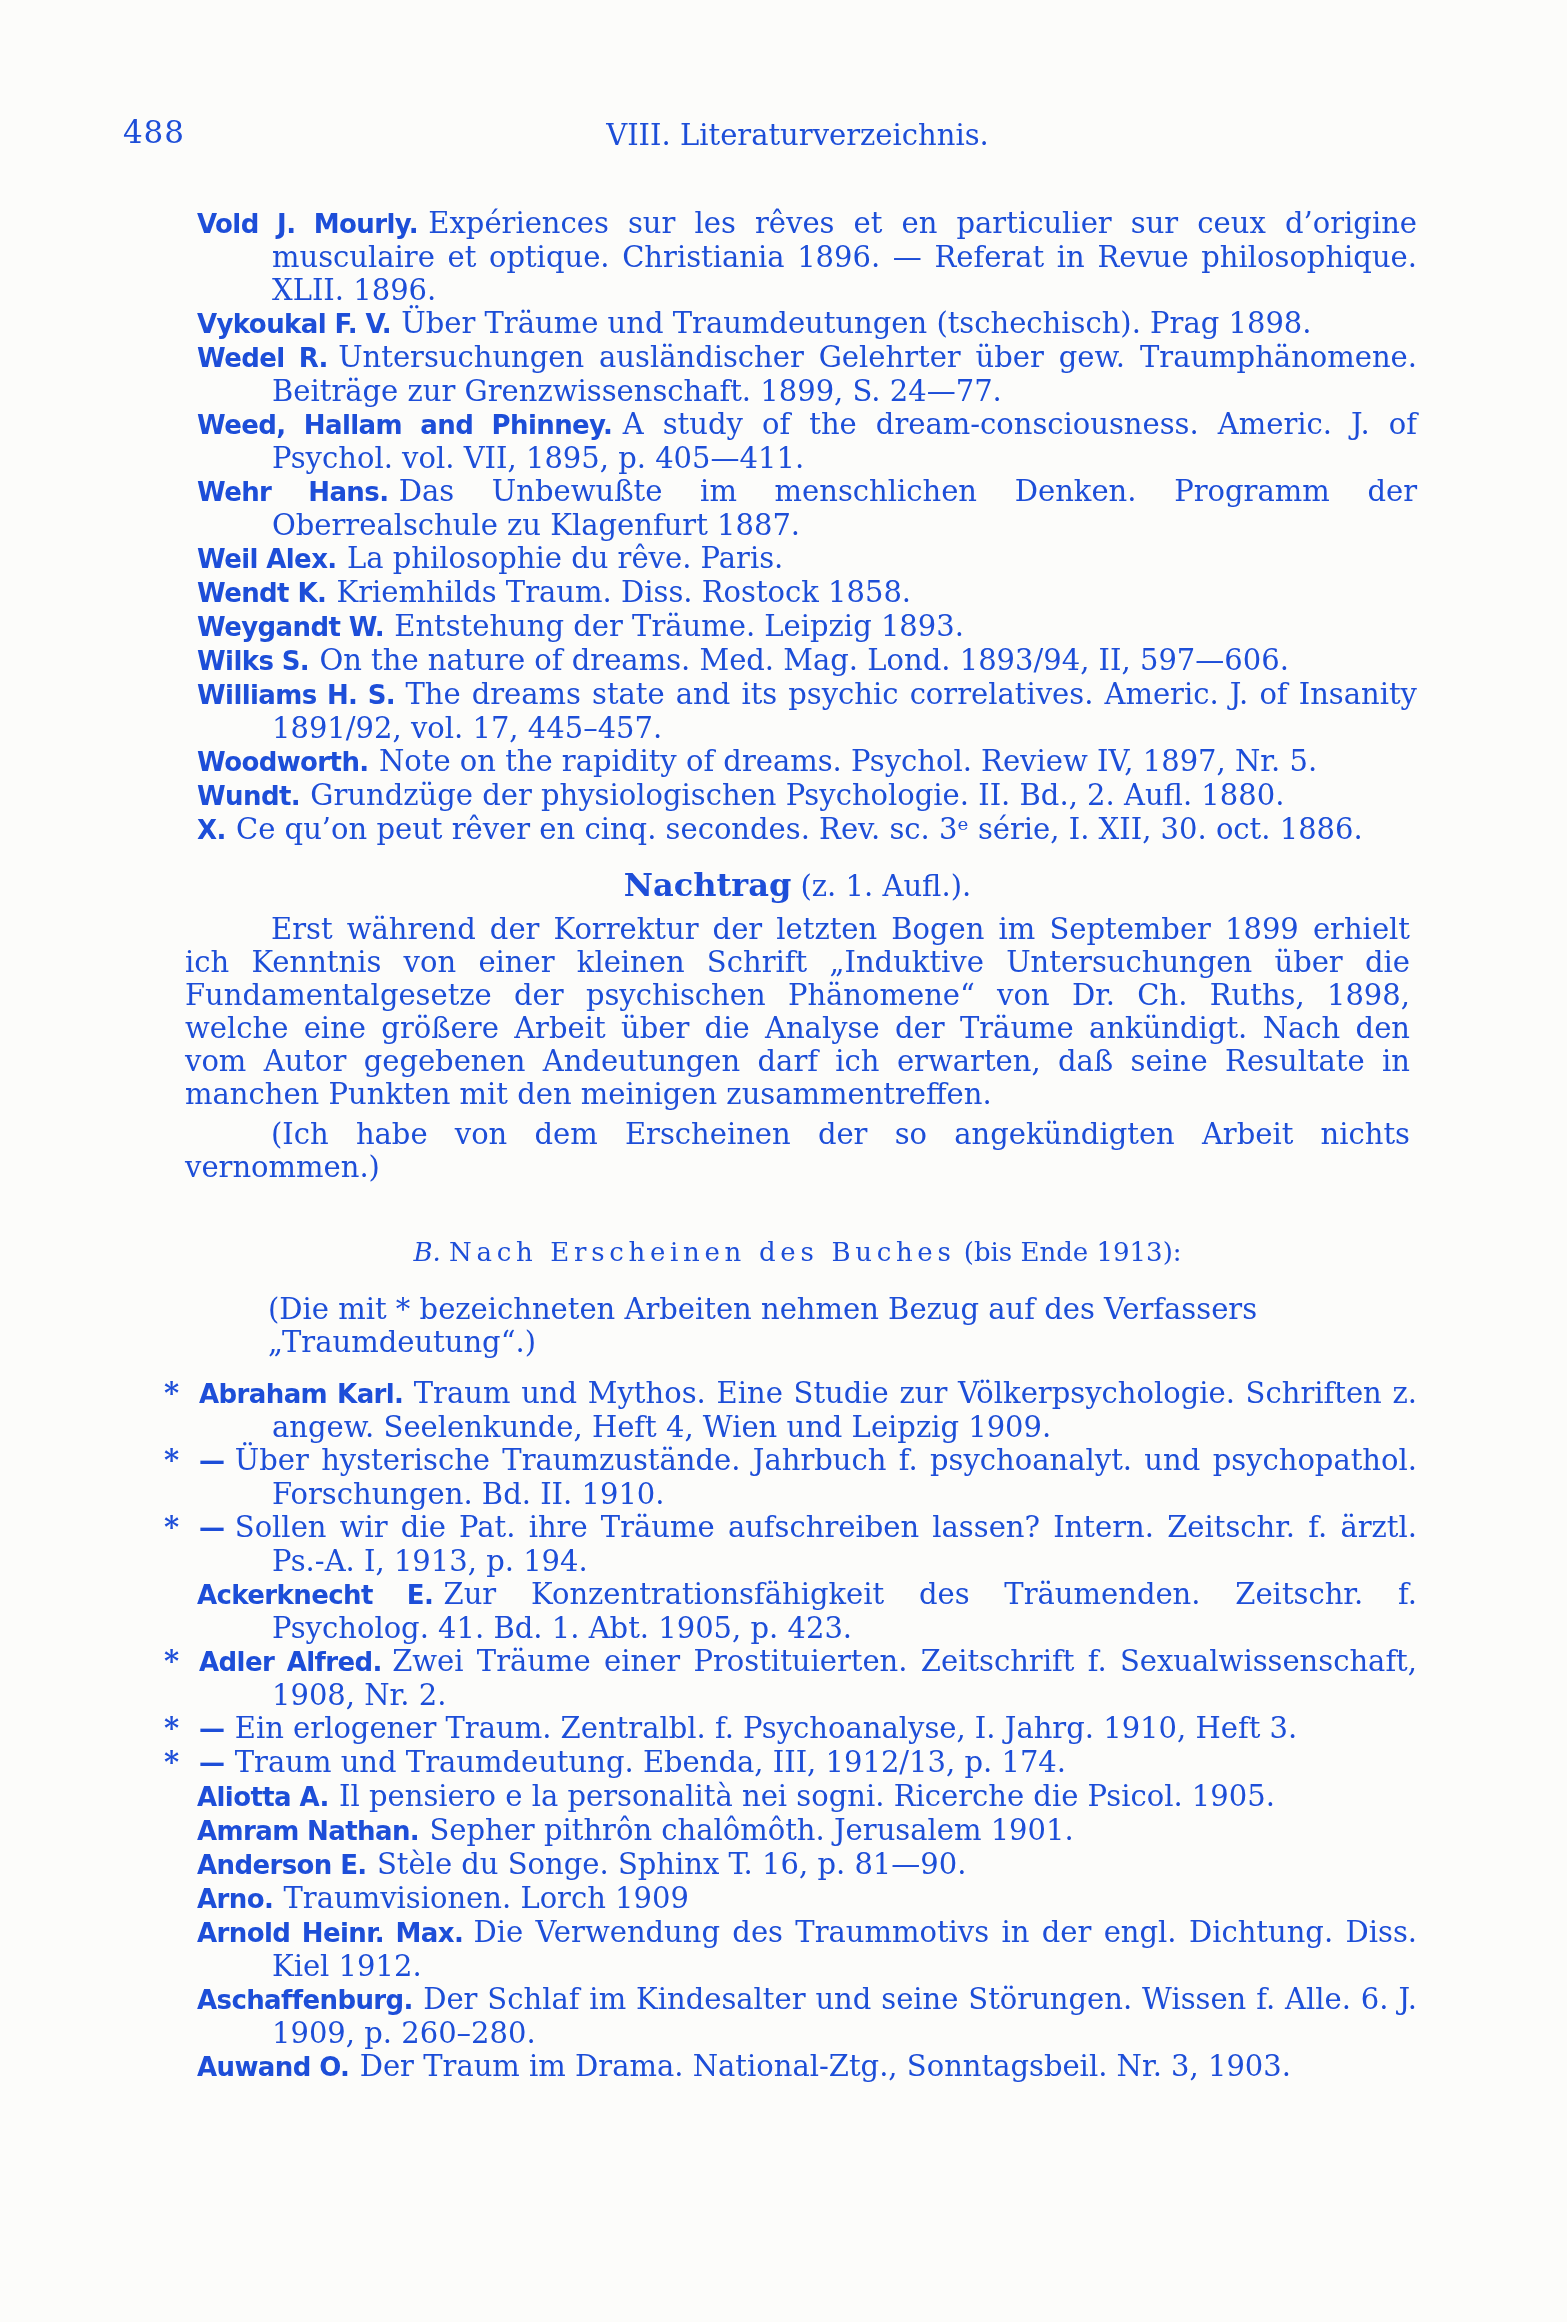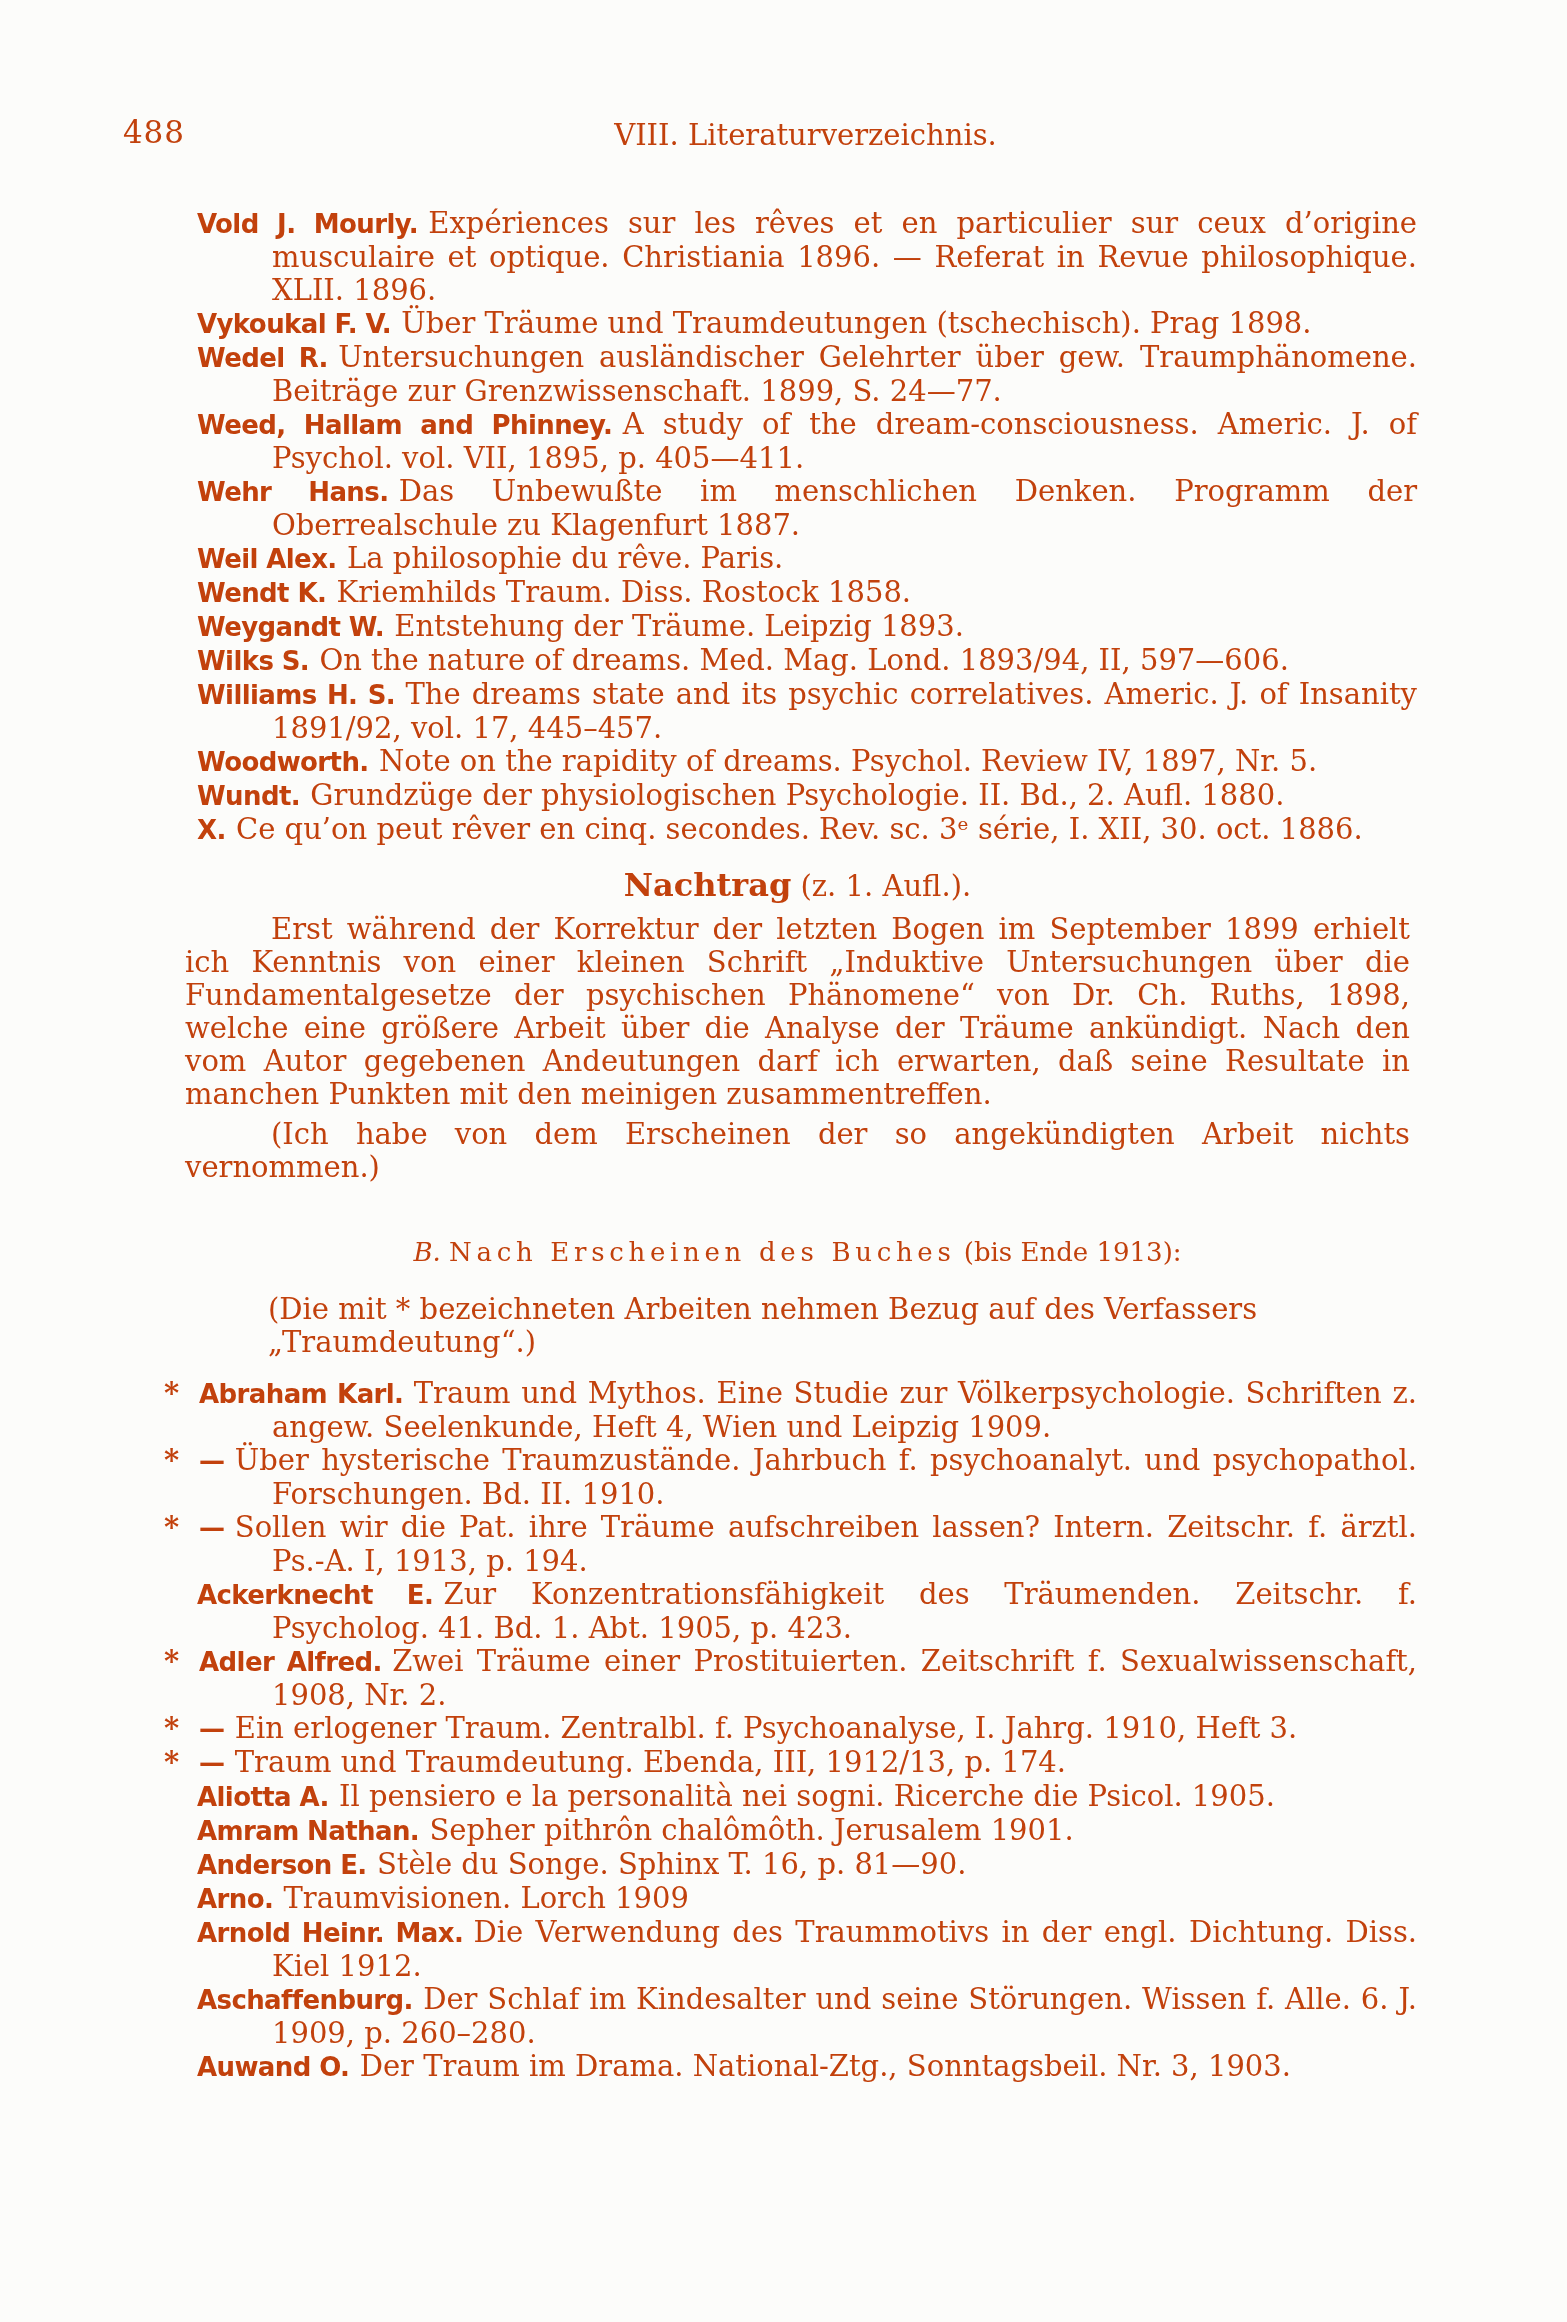--- a/index.html
+++ b/index.html
@@ -1,33 +1,33 @@
 <!DOCTYPE html>
 <html style="font-size:15px"><head>
 <meta charset="utf-8">
 <style>
   html,body{margin:0;padding:0;background:#e8e8e6;}
   .page{
     position:relative;
     width:1567px;height:2323px;
     margin:0 auto;
     background:#fcfcfa;
-    color:#c2410c;
+    color:#1d4ed8;
     font-family:"DejaVu Serif",serif;
     font-size:29px;
     line-height:33px;
     overflow:hidden;
   }
   .pagenum{
     position:absolute;left:123px;top:116px;
     font-size:31px;letter-spacing:0.9px;
   }
   .running-header{
     position:absolute;left:178px;top:119px;width:1239px;
-    text-align:center;font-size:29px;padding-left:8px;
+    text-align:center;font-size:29px;
   }
   .text-block{
     position:absolute;left:178px;top:207px;width:1239px;
   }
   .entry{
     margin:0;
     padding-left:94px;
     text-indent:-94px;
     text-align:justify;
   }

